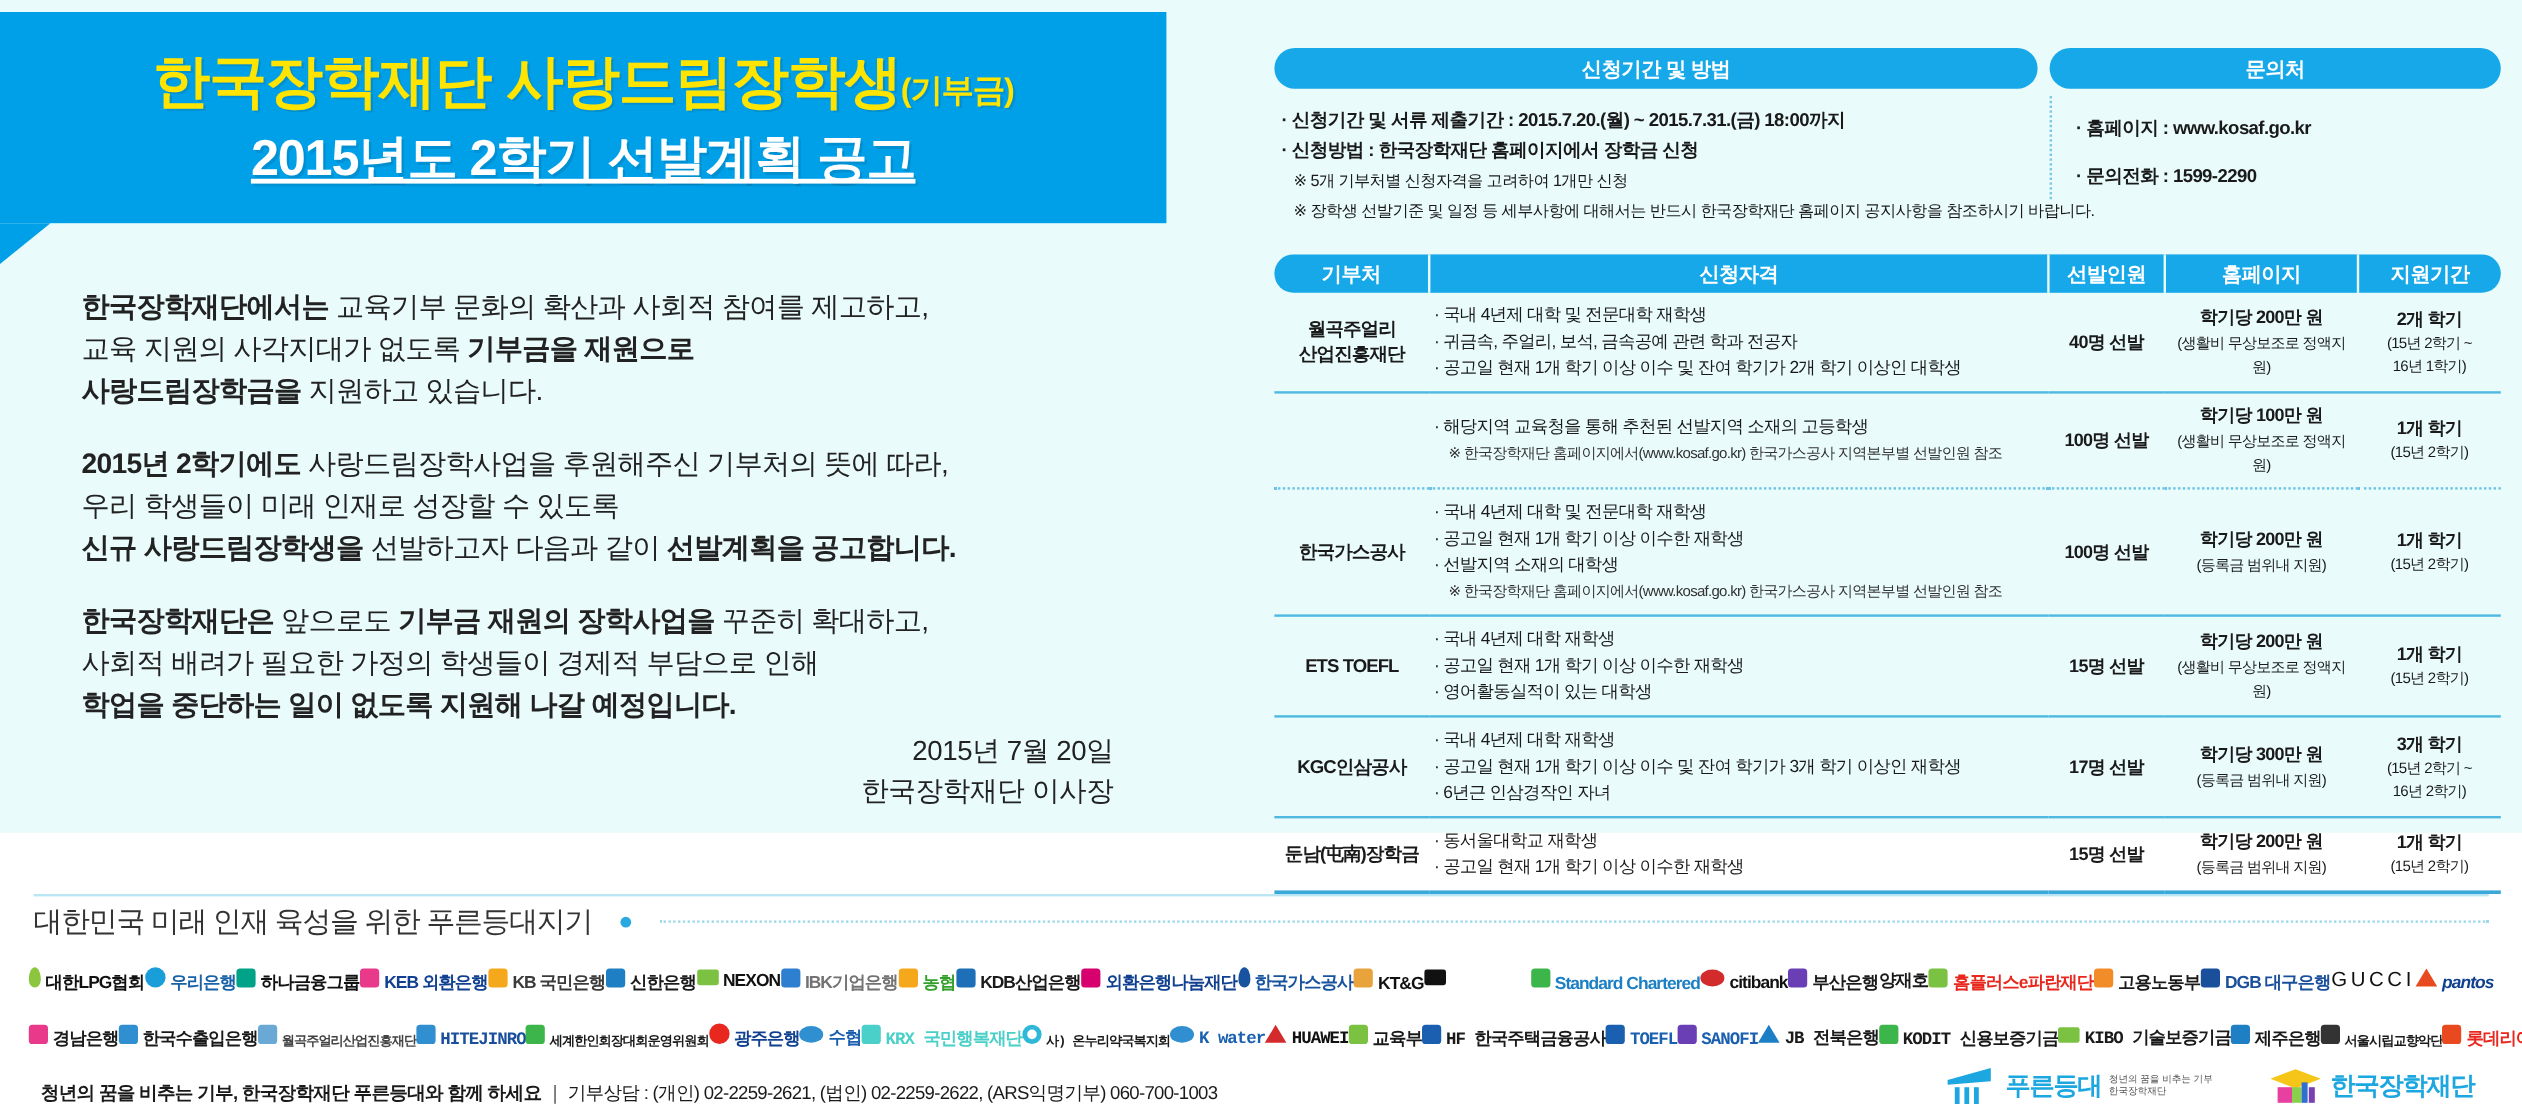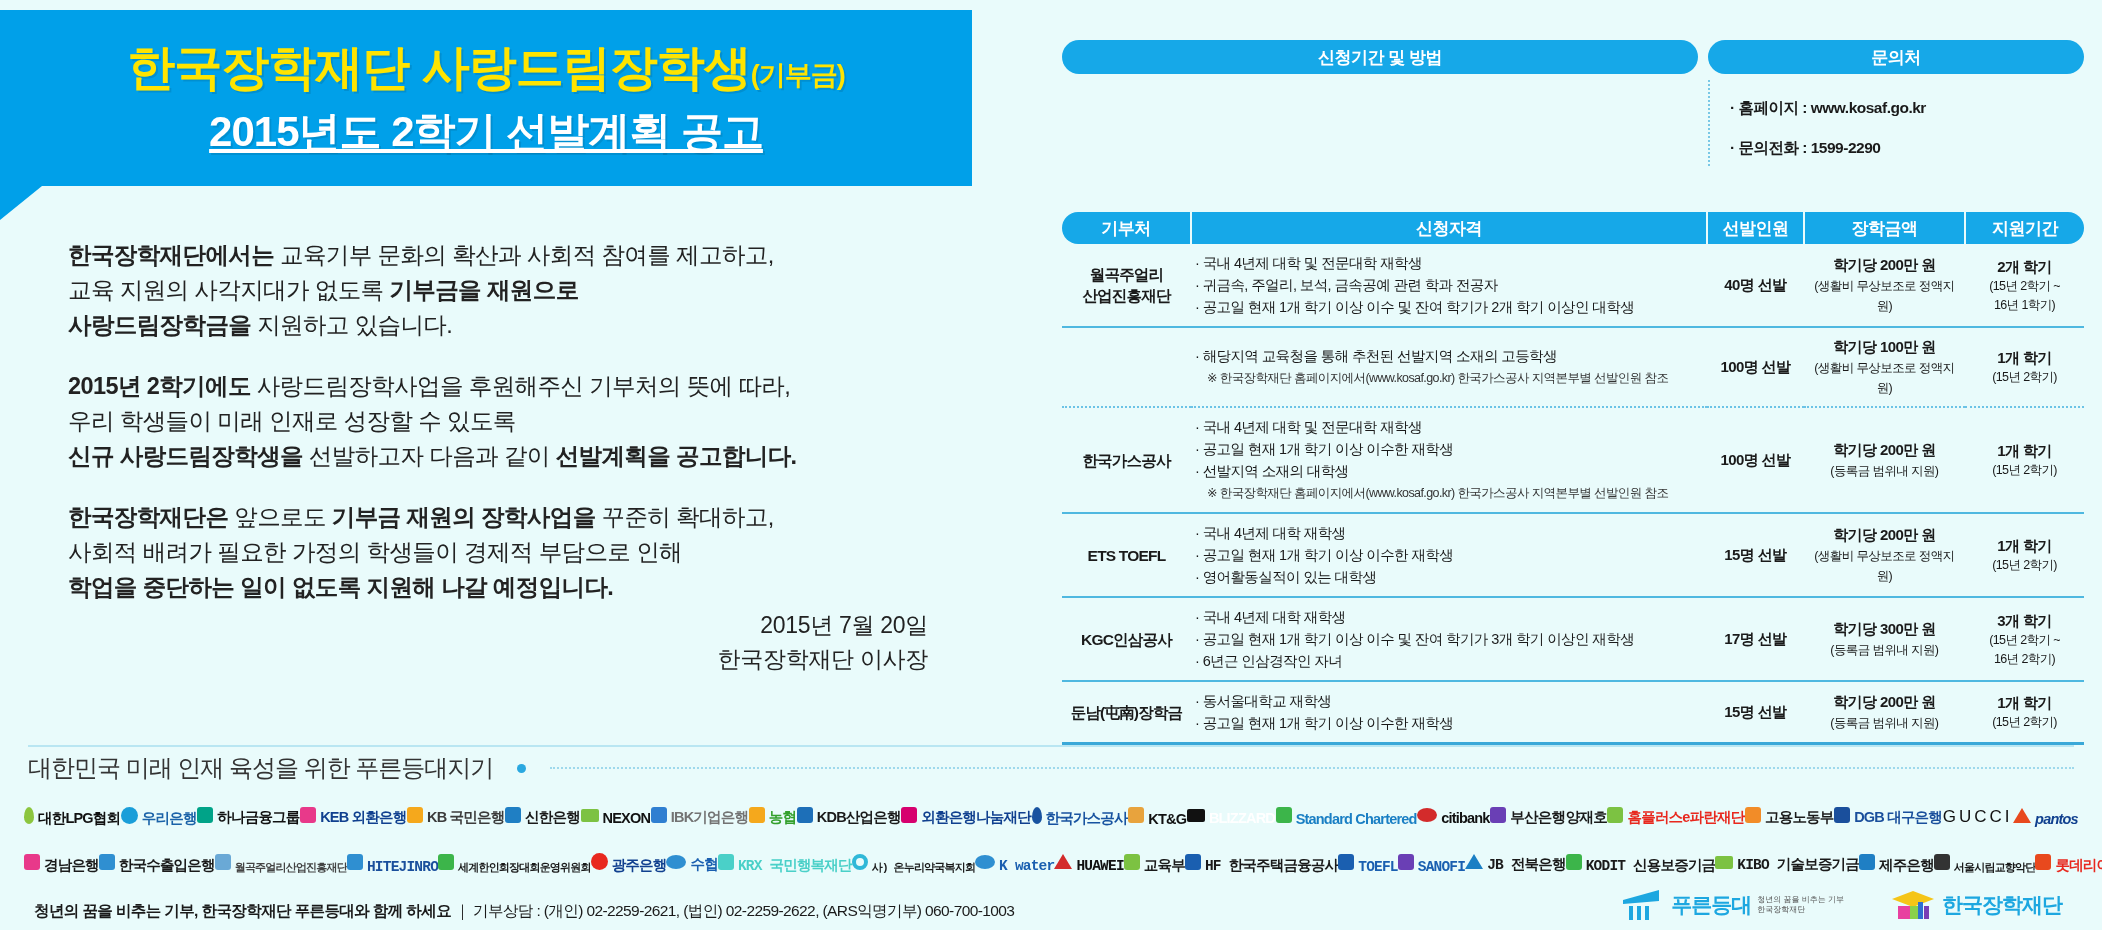--- a/index.html
+++ b/index.html
@@ -4,21 +4,21 @@
 <style>
   * { box-sizing: border-box; margin: 0; padding: 0; }
   html, body {
     width: 2102px; height: 930px;
     background: #ffffff;
     font-family: "Liberation Sans", "DejaVu Sans", sans-serif;
     overflow: hidden;
   }
   #poster {
     position: relative;
-    width: 2102px; height: 930px;
+    width: 2102px; height: 694px;
     background: #e9fbfb;
   }
 
   
   .title-banner {
     position: absolute;
     left: 0; top: 10px;
     width: 972px; height: 176px;
     background: #00a0e9;
     display: flex; flex-direction: column;
@@ -255,38 +255,44 @@
     </div>
 
   <div class="signature">
     <div class="ln">2015년 7월 20일</div>
     <div class="ln">한국장학재단 이사장</div>
   </div>
 
   <div class="info-wrap">
     <div class="info-col-a">
       <div class="info-head">신청기간 및 방법</div>
+      <div class="info-body" id="apply-lines">
+          <div class="info-line">· 신청기간 및 서류 제출기간 : 2015.7.20.(월) ~ 2015.7.31.(금) 18:00까지</div>
+          <div class="info-line">· 신청방법 : 한국장학재단 홈페이지에서 장학금 신청</div>
+          <div class="info-line note">※ 5개 기부처별 신청자격을 고려하여 1개만 신청</div>
+          <div class="info-line note">※ 장학생 선발기준 및 일정 등 세부사항에 대해서는 반드시 한국장학재단 홈페이지 공지사항을 참조하시기 바랍니다.</div>
+        </div>
     </div>
     <div class="info-col-b">
       <div class="info-head">문의처</div>
       <div class="info-body" id="contact-lines">
           <div class="info-line">· 홈페이지 : www.kosaf.go.kr</div>
           <div class="info-line">· 문의전화 : 1599-2290</div>
         </div>
     </div>
   </div>
 
   <div class="table-wrap">
     <table class="main-table">
       <thead>
         <tr id="thead-row">
             <th>기부처</th>
             <th>신청자격</th>
             <th>선발인원</th>
-            <th>장학금액</th>
+            <th>홈페이지</th>
             <th>지원기간</th>
           </tr>
       </thead>
       <tbody id="tbody">
           <tr>
             <td class="c-donor">월곡주얼리<br>산업진흥재단</td>
             <td class="c-qual">
               <div class="q">· 국내 4년제 대학 및 전문대학 재학생</div>
               <div class="q">· 귀금속, 주얼리, 보석, 금속공예 관련 학과 전공자</div>
               <div class="q">· 공고일 현재 1개 학기 이상 이수 및 잔여 학기가 2개 학기 이상인 대학생</div>

